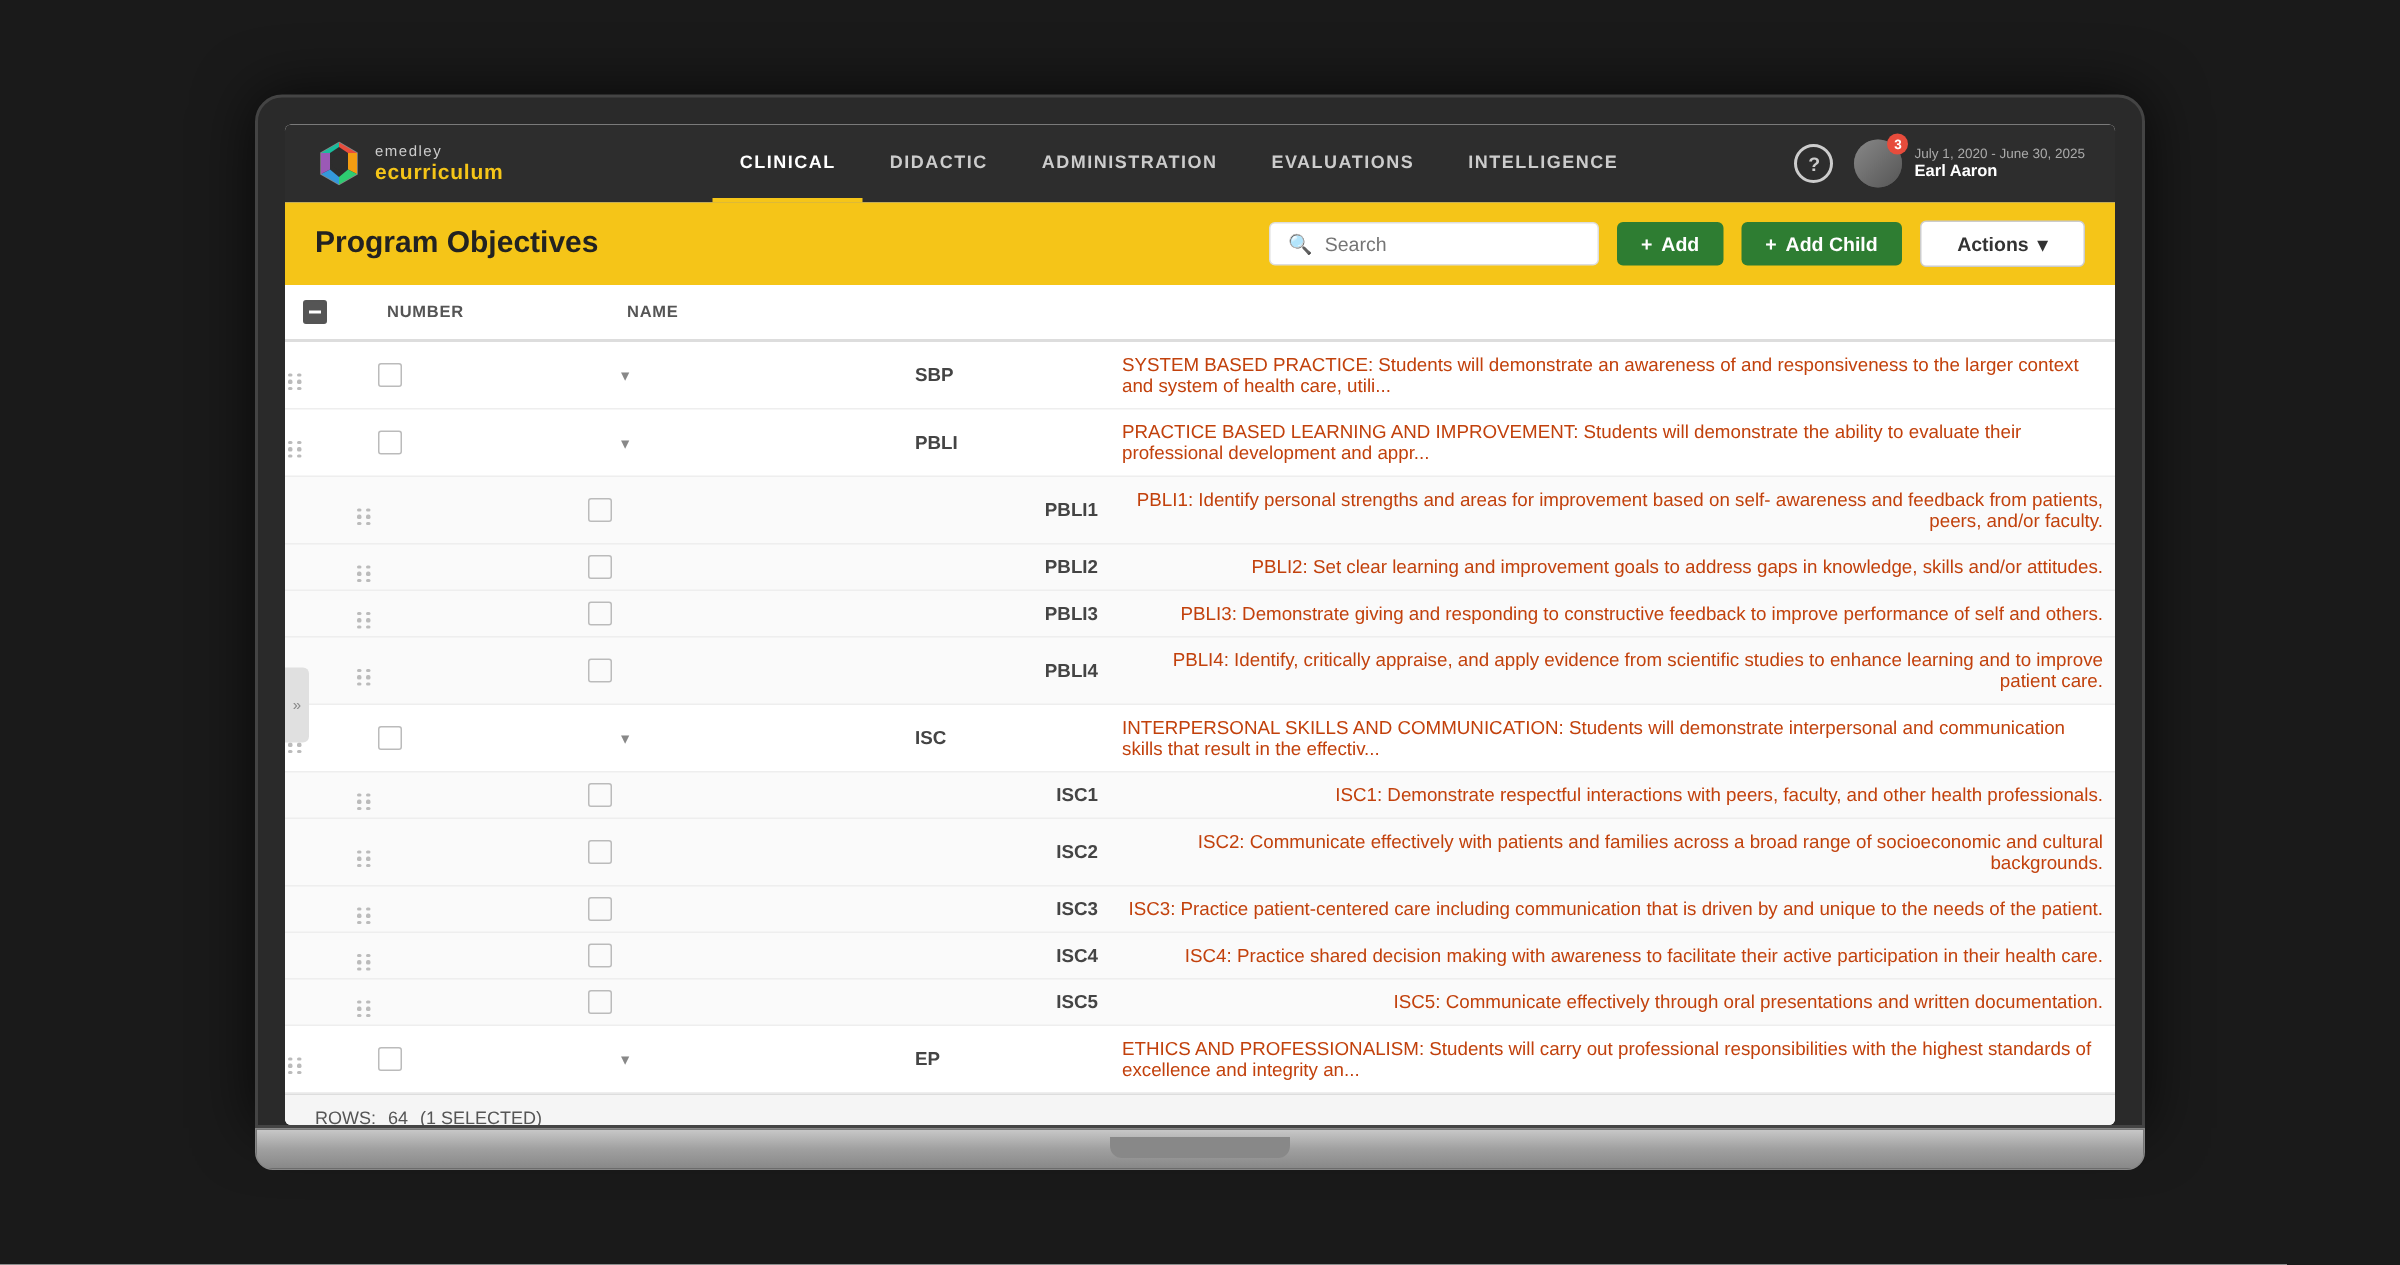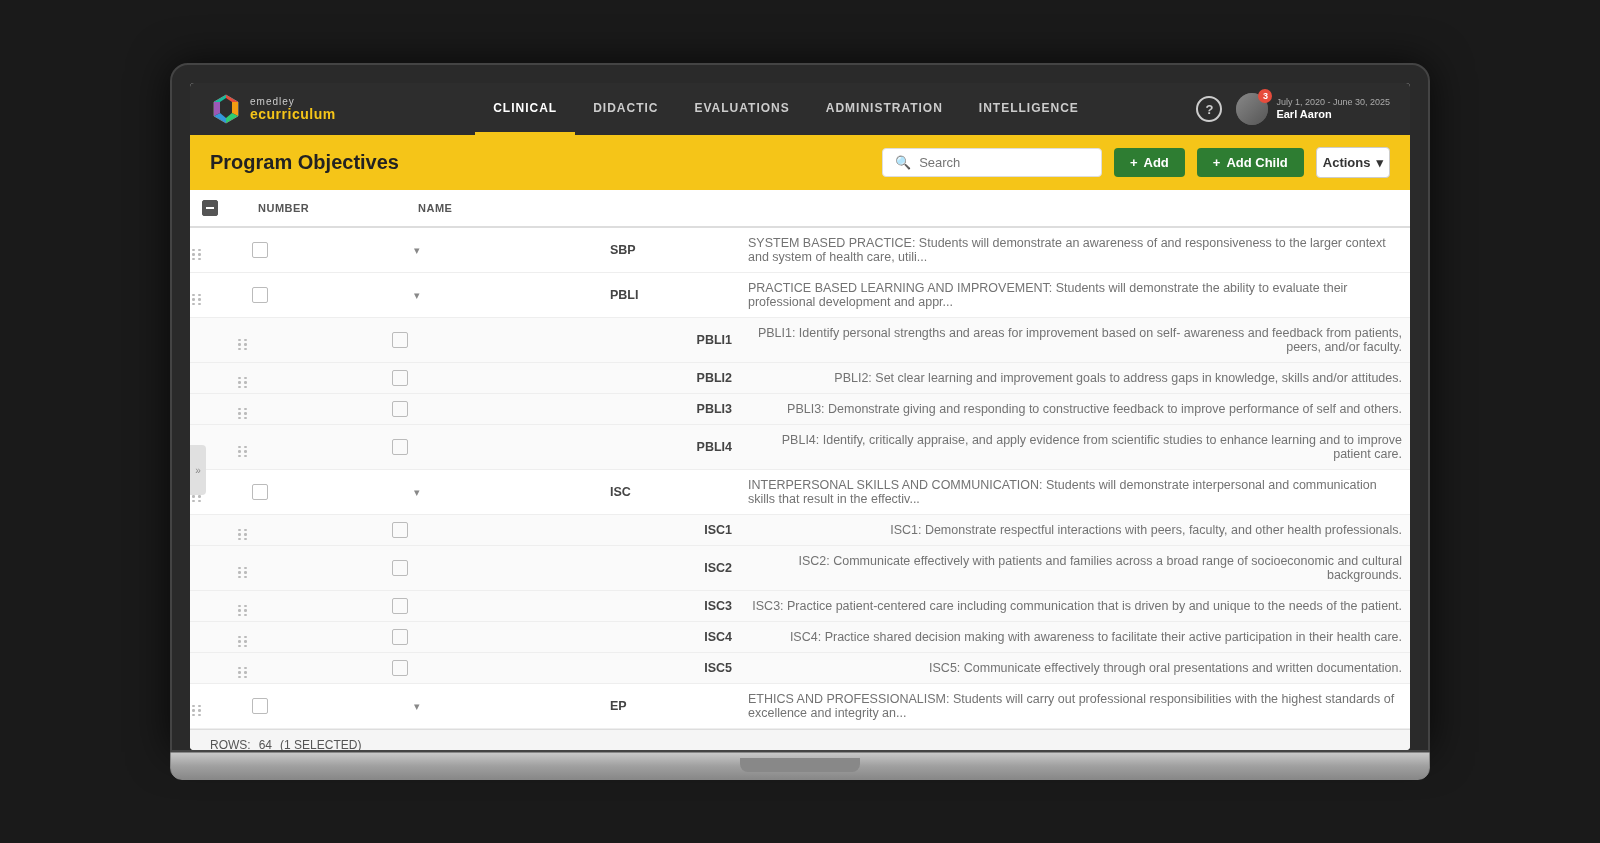--- a/index.html
+++ b/index.html
@@ -236,21 +236,21 @@
       cursor: pointer;
       display: flex;
       align-items: center;
       gap: 6px;
     }
     .btn-actions {
       background: #fff;
       color: #333;
       border: 1px solid #ccc;
       border-radius: 4px;
-      padding: 7px 6px;
+      padding: 7px 24px;
       font-size: 13px;
       font-weight: 600;
       cursor: pointer;
       display: flex;
       align-items: center;
       gap: 6px;
     }
 
     
     .table-container {
@@ -314,21 +314,21 @@
     .td-number {
       width: 130px;
       font-weight: 600;
       color: #444;
       padding-left: 0;
     }
     .td-number.indented {
       padding-left: 28px;
     }
     .td-name {
-      color: #737373;
+      color: #c2410c;
       font-size: 12.5px;
       max-width: 900px;
     }
     .expand-btn {
       color: #888;
       cursor: pointer;
       font-size: 11px;
       background: none;
       border: none;
       padding: 0 2px;
@@ -410,22 +410,22 @@
           </svg>
           <div class="brand-text">
             <span class="brand-top">emedley</span>
             <span class="brand-bottom">ecurriculum</span>
           </div>
         </div>
 
         <div class="nav-links">
           <div class="nav-link active">CLINICAL</div>
           <div class="nav-link">DIDACTIC</div>
+          <div class="nav-link">ADMINISTRATION</div>
           <div class="nav-link">EVALUATIONS</div>
-          <div class="nav-link">ADMINISTRATION</div>
           <div class="nav-link">INTELLIGENCE</div>
         </div>
 
         <div class="nav-right">
           <div class="help-btn">?</div>
           <div class="user-section">
             <div class="avatar">
               <div class="avatar-img"></div>
               <div class="avatar-badge">3</div>
             </div>

